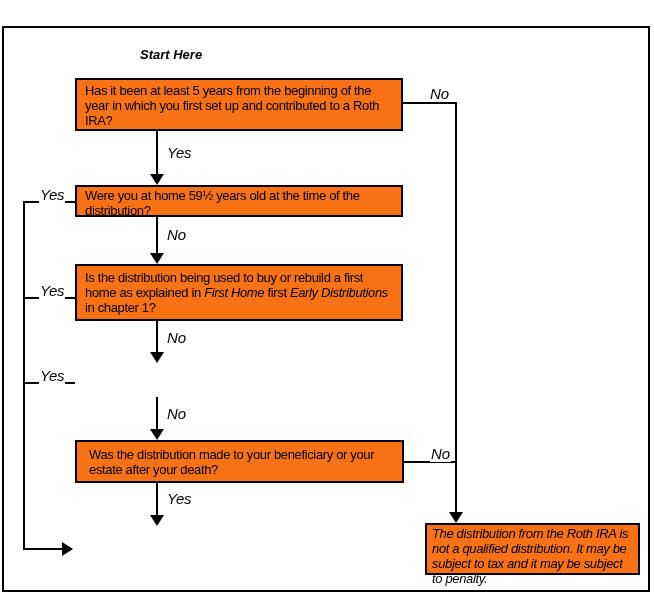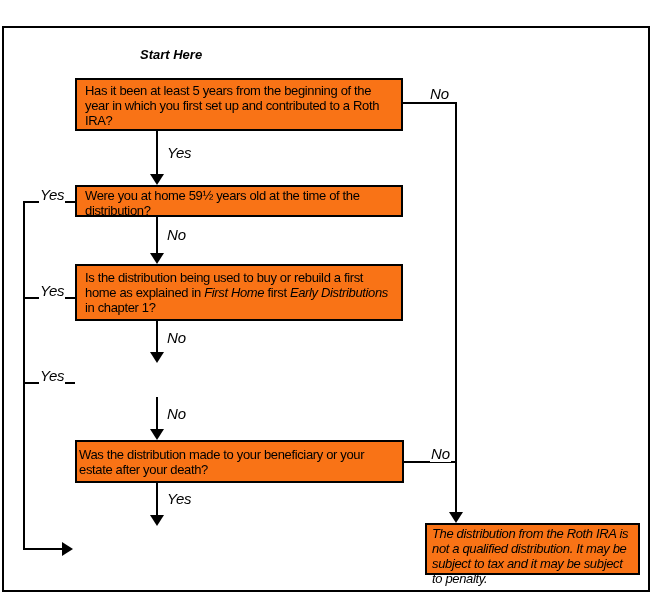--- a/index.html
+++ b/index.html
@@ -45,21 +45,21 @@
     font-size: 13px;
     line-height: 15px;
     letter-spacing: -0.35px;
     text-align: left;
   }
   .node em { font-style: italic; }
   .n1 { left: 75px;  top: 78px;  width: 328px; height: 53px; padding: 3px 8px; }
   .n2 { left: 75px;  top: 185px; width: 328px; height: 32px; padding: 1px 8px; }
   .n3 { left: 75px;  top: 264px; width: 328px; height: 57px; padding: 4px 8px; }
   .n4 { left: 75px;  top: 363px; width: 282px; height: 34px; padding: 7px 8px; }
-  .n5 { left: 75px;  top: 440px; width: 329px; height: 43px; padding: 5px 2px; }
+  .n5 { left: 75px;  top: 440px; width: 329px; height: 43px; padding: 5px 12px; }
   .n6 { left: 75px;  top: 527px; width: 329px; height: 46px; padding: 5px 10px; border-width: 3px; }
   .n7 { left: 425px; top: 523px; width: 215px; height: 52px; padding: 1px 5px; font-style: italic; }
   .edge-label {
     position: absolute;
     font-size: 15px;
     font-style: italic;
     letter-spacing: -0.2px;
     background: #ffffff;
     padding: 0 1px;
   }

